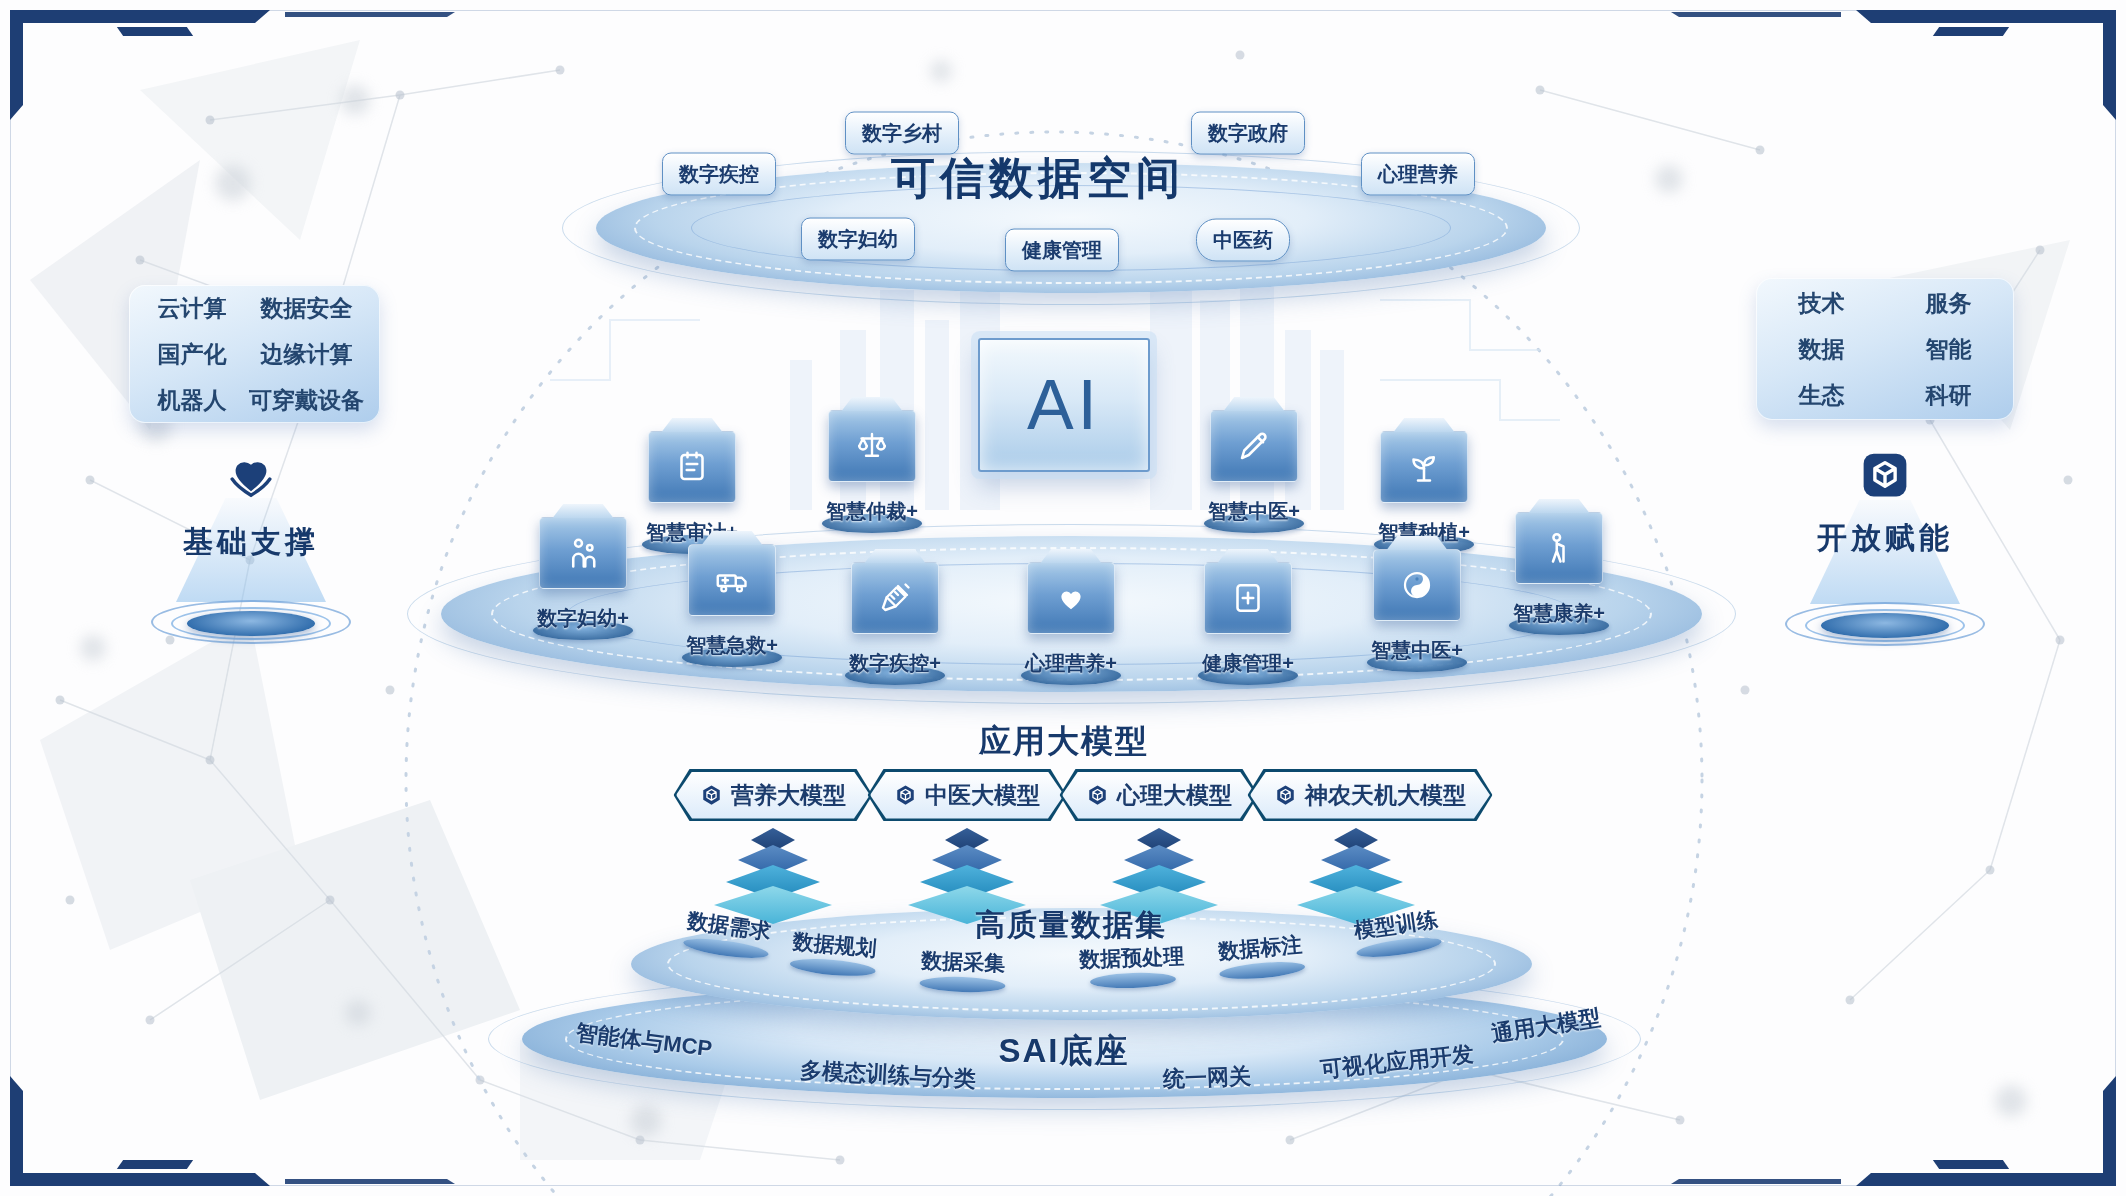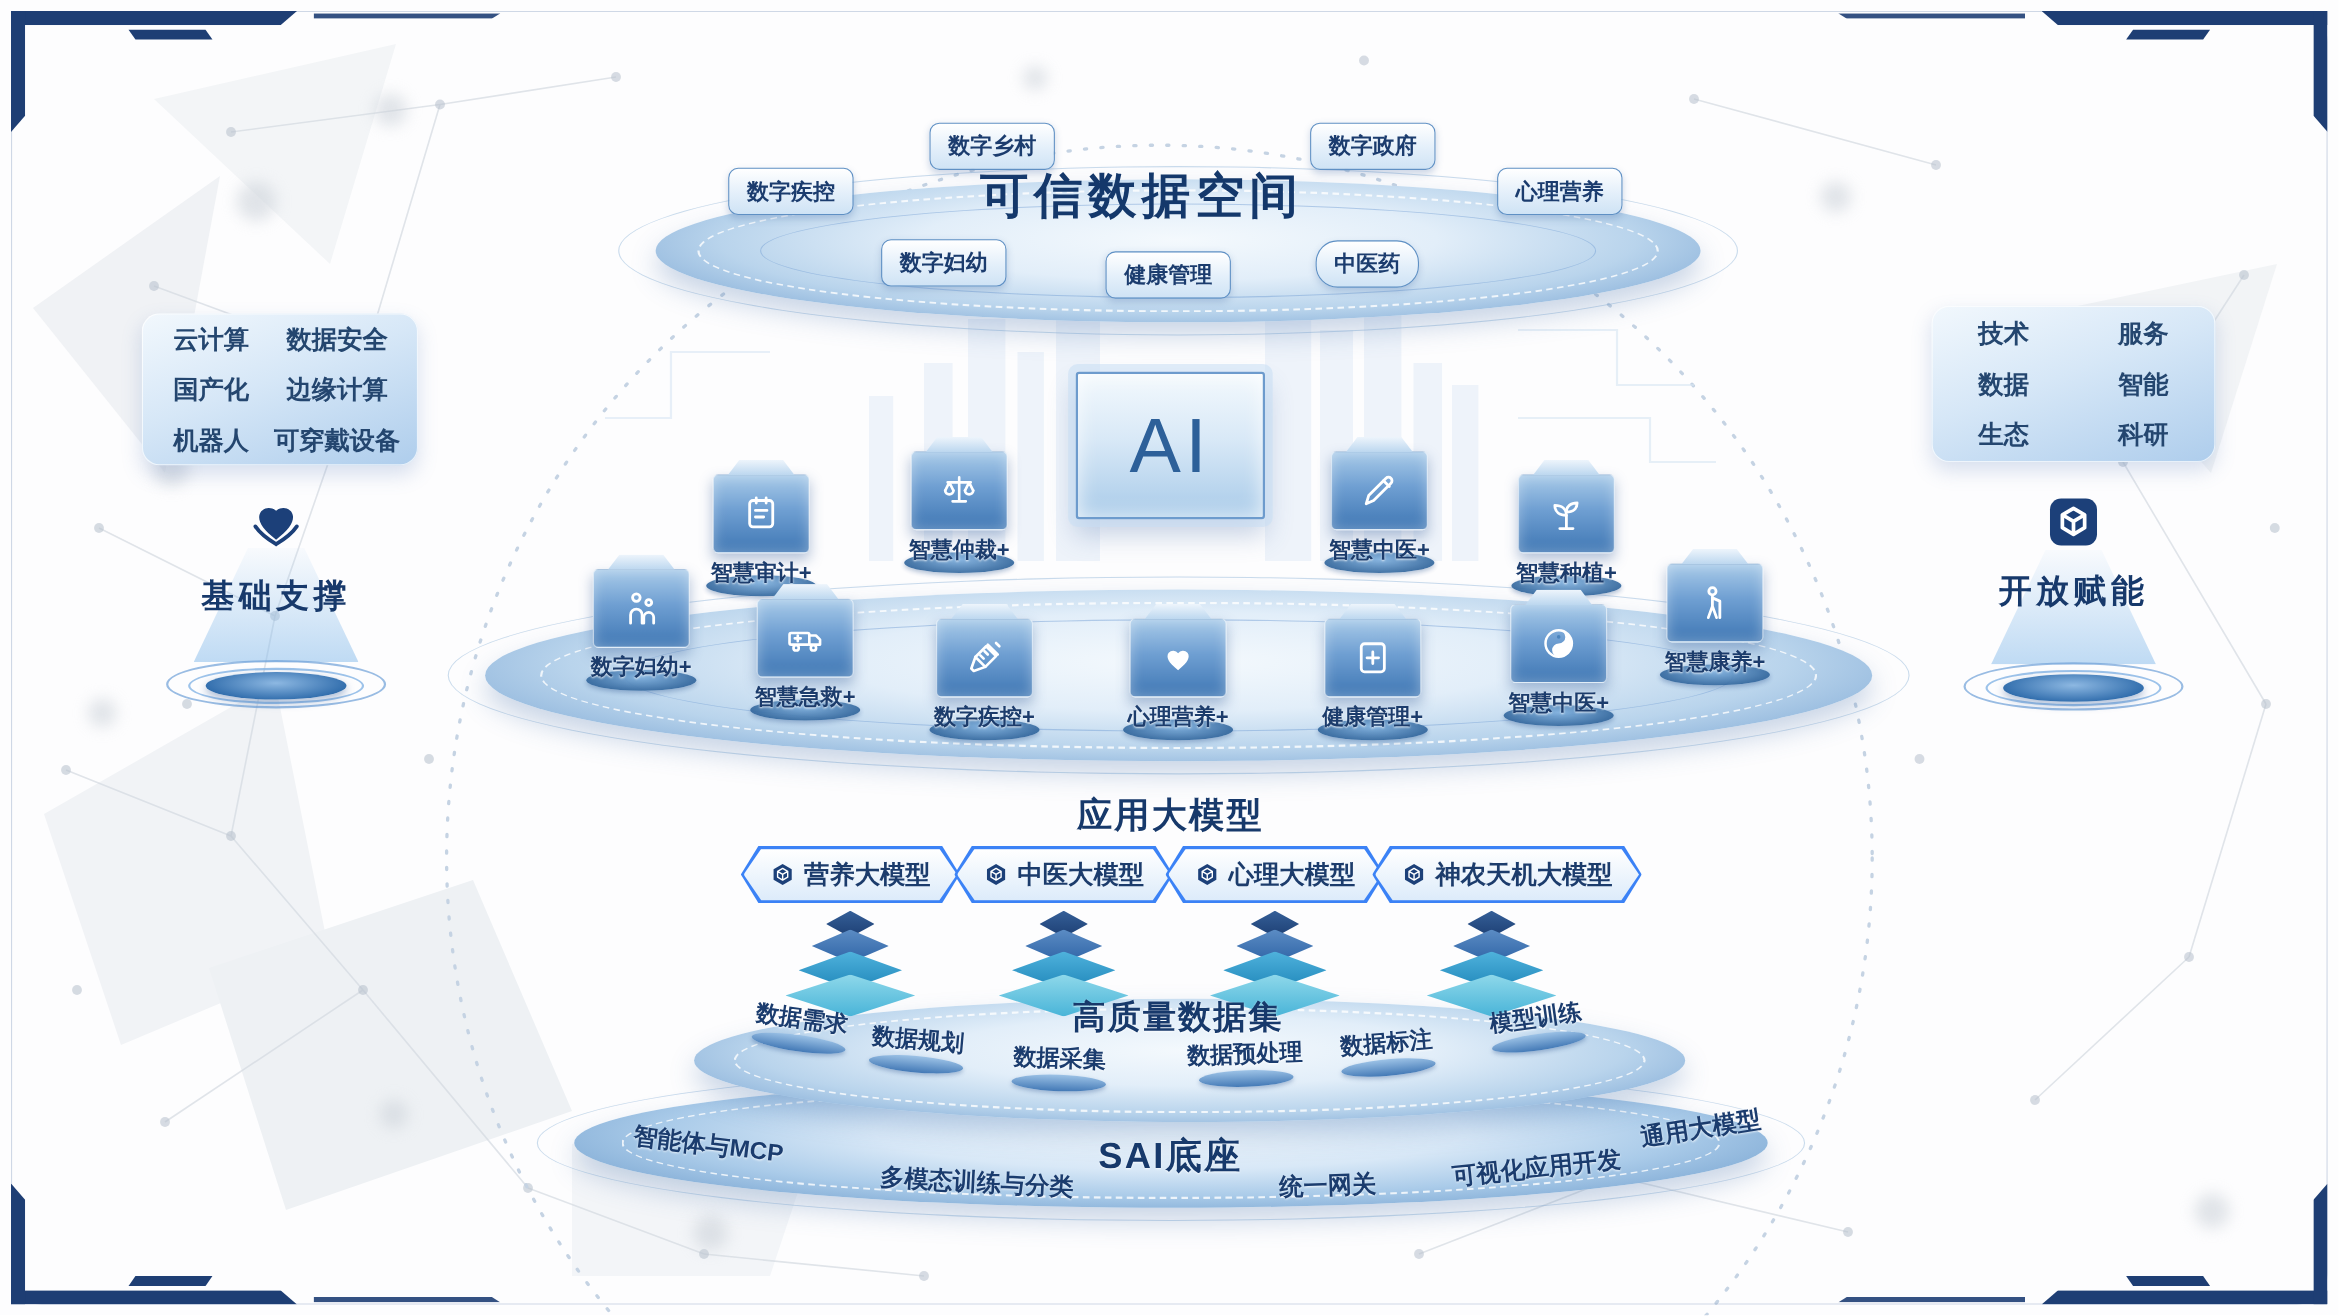--- a/index.html
+++ b/index.html
@@ -69,28 +69,28 @@
 
   
   .cube { position:absolute; transform:translateX(-50%); width:120px; display:flex; flex-direction:column; align-items:center; z-index:3; }
   .cube-top { width:76px; height:14px; clip-path:polygon(10% 100%,24% 0,76% 0,90% 100%);
     background:linear-gradient(180deg,#eef5fc,#bcd7ef); margin-bottom:-1px; }
   .cube-face { width:88px; height:72px; border-radius:5px;
     background:linear-gradient(180deg,#a9cbe9 0%,#6f9fd2 45%,#3f77b4 100%);
     border:1px solid rgba(255,255,255,.65);
     box-shadow:0 6px 12px rgba(50,90,150,.35), inset 0 0 12px rgba(255,255,255,.35);
     display:flex; align-items:center; justify-content:center; }
-  .cube-label { margin-top:4px; font-size:20px; font-weight:700; color:#1c3c6c; white-space:nowrap;
+  .cube-label { margin-top:16px; font-size:20px; font-weight:700; color:#1c3c6c; white-space:nowrap;
     text-shadow:0 1px 2px rgba(255,255,255,.95); z-index:2; }
   .cube-disc { margin-top:-11px; width:100px; height:19px; border-radius:50%; z-index:1;
     background:radial-gradient(ellipse at 50% 35%, #7fb0de 0%, #35699f 70%, #2a5a92 100%);
     box-shadow:0 2px 5px rgba(40,80,140,.4); opacity:.92; }
 
   
-  .badge { position:absolute; transform:translate(-50%,-50%); z-index:3; background:#3b82f6; padding:2.5px;
+  .badge { position:absolute; transform:translate(-50%,-50%); z-index:3; background:#0c4a6e; padding:2.5px;
     clip-path:polygon(16px 0,calc(100% - 16px) 0,100% 50%,calc(100% - 16px) 100%,16px 100%,0 50%);
     filter:drop-shadow(0 4px 6px rgba(60,100,160,.3)); }
   .badge-inner { background:linear-gradient(180deg,#ffffff,#dcebfa); clip-path:inherit;
     display:flex; align-items:center; gap:9px; padding:8px 24px; }
   .badge-text { font-size:23px; font-weight:700; color:#1c3c6c; white-space:nowrap; }
 
   
   .pyramid { position:absolute; transform:translateX(-50%); width:120px; height:96px; z-index:3; }
   .pl { position:absolute; left:50%; transform:translateX(-50%); clip-path:polygon(50% 0,100% 50%,50% 100%,0 50%); }
   .p1 { top:0;    width:44px;  height:24px; background:linear-gradient(180deg,#355f98,#1d3f73); }

